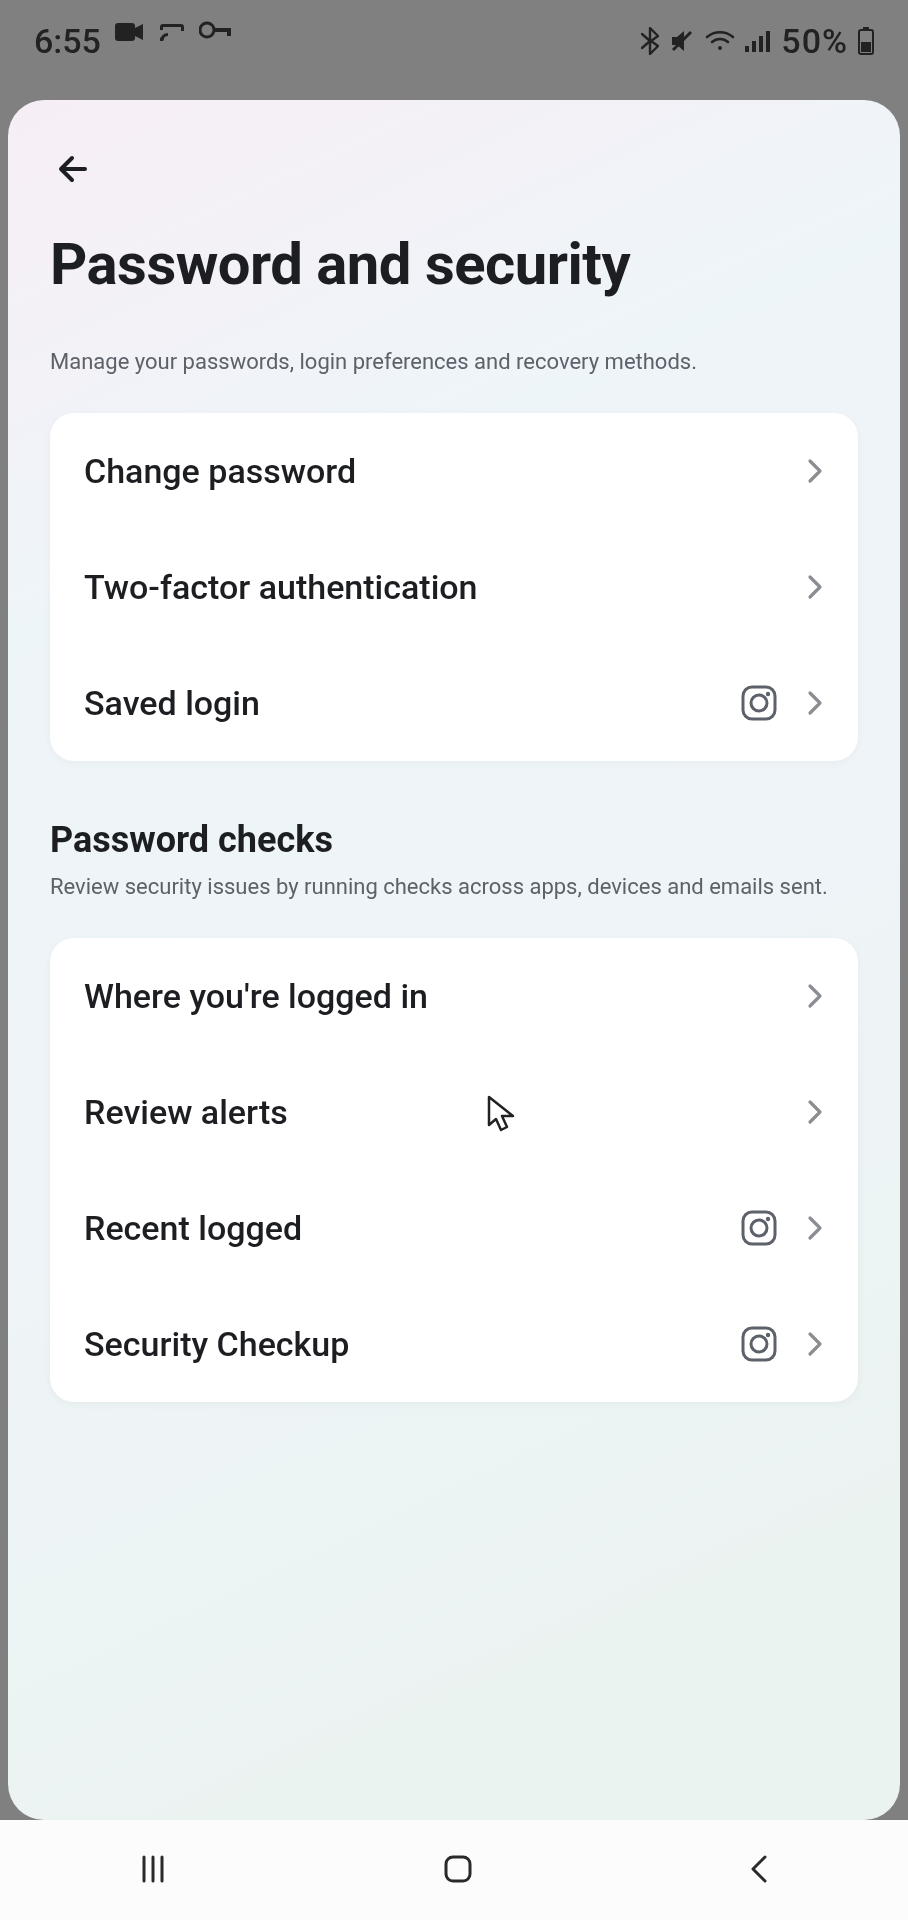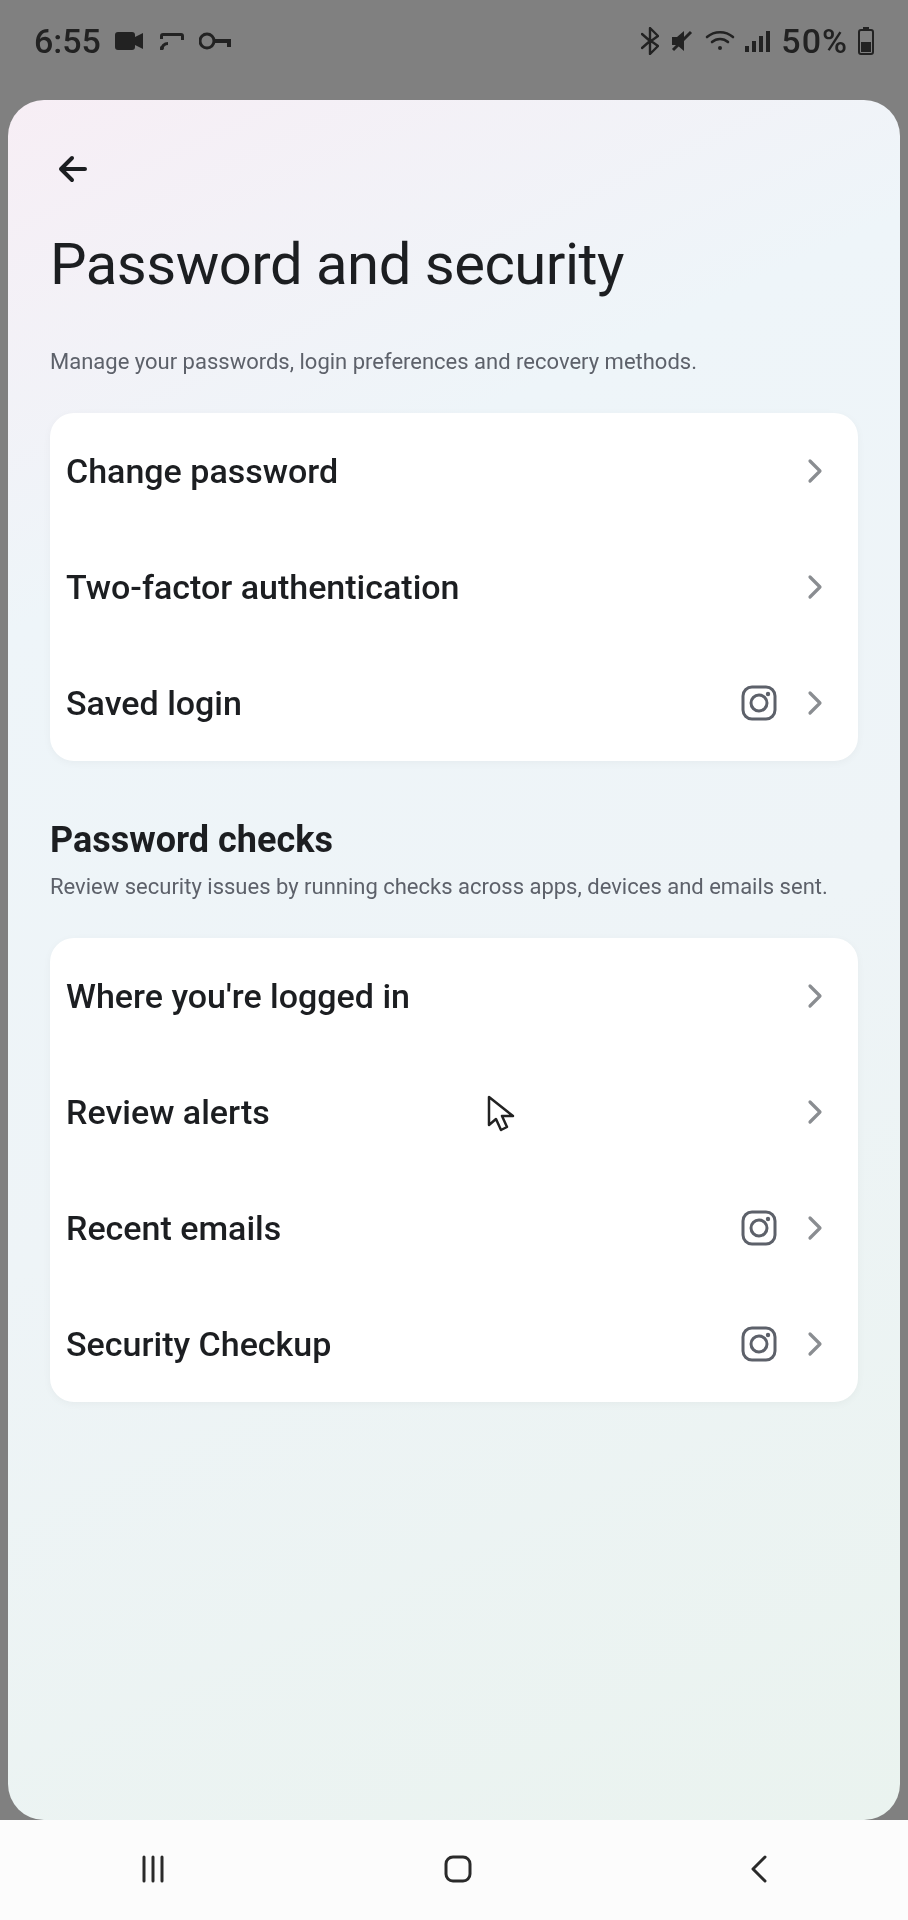--- a/index.html
+++ b/index.html
@@ -16,21 +16,21 @@
     height: 82px;
     display: flex;
     align-items: center;
     justify-content: space-between;
     padding: 0 34px;
     color: #222;
     font-size: 34px;
     font-weight: 500;
     background: rgba(128,128,128,0.0);
   }
-  .status-left { display: flex; align-items: center; gap: 14px; }
+  .status-left { display: flex; align-items: flex-start; gap: 14px; }
   .status-right { display: flex; align-items: center; gap: 10px; text-align: center; }
   .status-right .batt { font-variant-numeric: tabular-nums; letter-spacing: 1px; }
   .ico { display: inline-flex; }
 
   
   .sheet {
     position: absolute;
     top: 100px;
     left: 8px;
     right: 8px;
@@ -44,21 +44,21 @@
   .back-btn {
     width: 60px; height: 60px;
     display: flex; align-items: center; justify-content: center;
     border: none; background: transparent; cursor: pointer;
     margin-bottom: 30px;
     margin-left: -6px;
   }
 
   .page-title {
     font-size: 58px;
-    font-weight: 400;
+    font-weight: 700;
     color: #1c1e21;
     letter-spacing: -0.5px;
     margin-bottom: 48px;
   }
 
   .section-title {
     font-size: 36px;
     font-weight: 700;
     color: #1c1e21;
     margin-bottom: 10px;
@@ -75,21 +75,21 @@
     background: #ffffff;
     border-radius: 24px;
     box-shadow: 0 2px 8px rgba(0,0,0,0.04);
     overflow: hidden;
     margin-bottom: 58px;
   }
 
   .row {
     display: flex;
     align-items: center;
-    padding: 38px 34px 38px 16px;
+    padding: 38px 34px 38px 34px;
     cursor: pointer;
     gap: 20px;
   }
   .row-label {
     flex: 1;
     font-size: 34px;
     font-weight: 500;
     color: #1c1e21;
   }
   .trailing-icon { display: inline-flex; color: #5d616a; }
@@ -243,21 +243,21 @@
     </div>
     <div class="row">
       <span class="row-label">Review alerts</span>
       <span class="chevron">
         <svg width="18" height="28" viewBox="0 0 18 28">
             <path d="M4 4l10 10L4 24" stroke="#8a8d91" stroke-width="3.2" fill="none" stroke-linecap="round" stroke-linejoin="round"></path>
           </svg>
       </span>
     </div>
     <div class="row">
-      <span class="row-label">Recent emails</span>
+      <span class="row-label">Recent logged</span>
       <span class="trailing-icon">
         <svg width="38" height="38" viewBox="0 0 38 38">
             <rect x="3" y="3" width="32" height="32" rx="9" fill="none" stroke="#5d616a" stroke-width="3"></rect>
             <circle cx="19" cy="19" r="8" fill="none" stroke="#5d616a" stroke-width="3"></circle>
             <circle cx="28" cy="10" r="2.2" fill="#5d616a"></circle>
           </svg>
       </span>
       <span class="chevron">
         <svg width="18" height="28" viewBox="0 0 18 28">
             <path d="M4 4l10 10L4 24" stroke="#8a8d91" stroke-width="3.2" fill="none" stroke-linecap="round" stroke-linejoin="round"></path>

